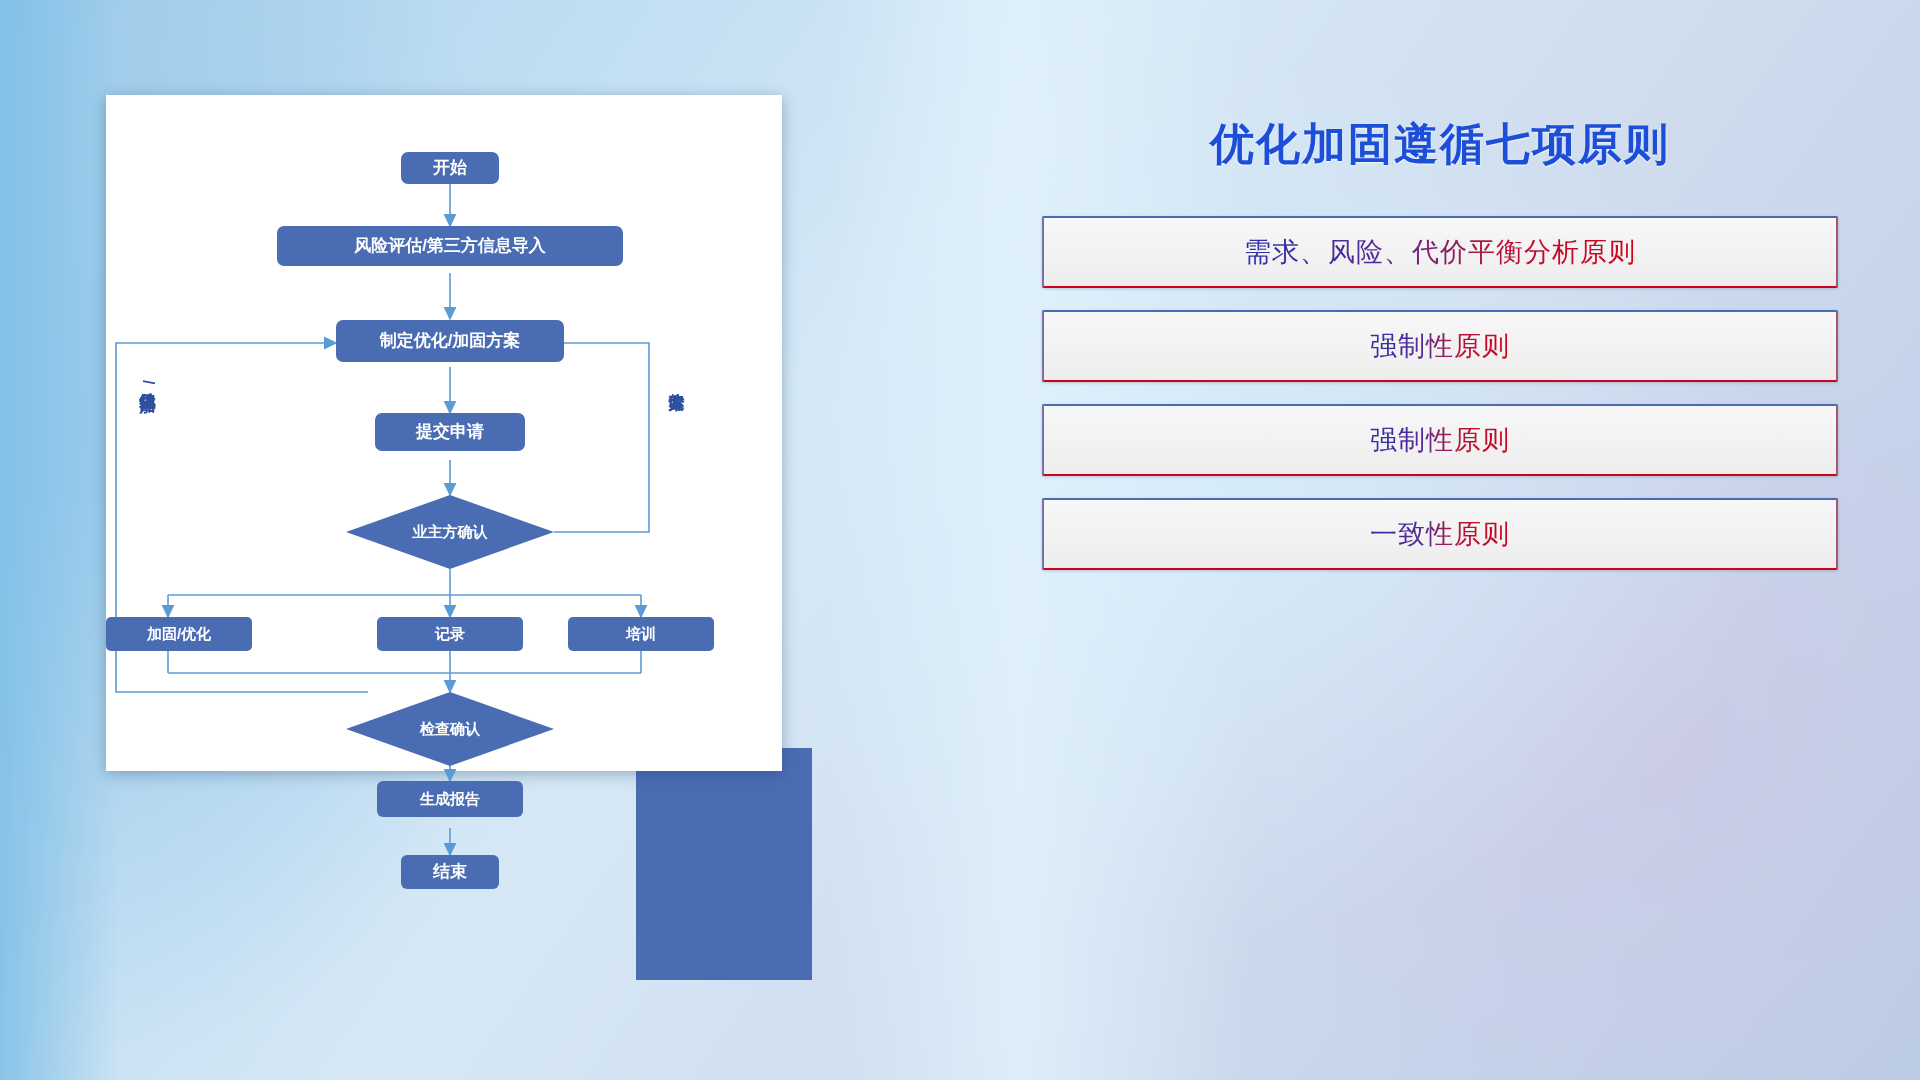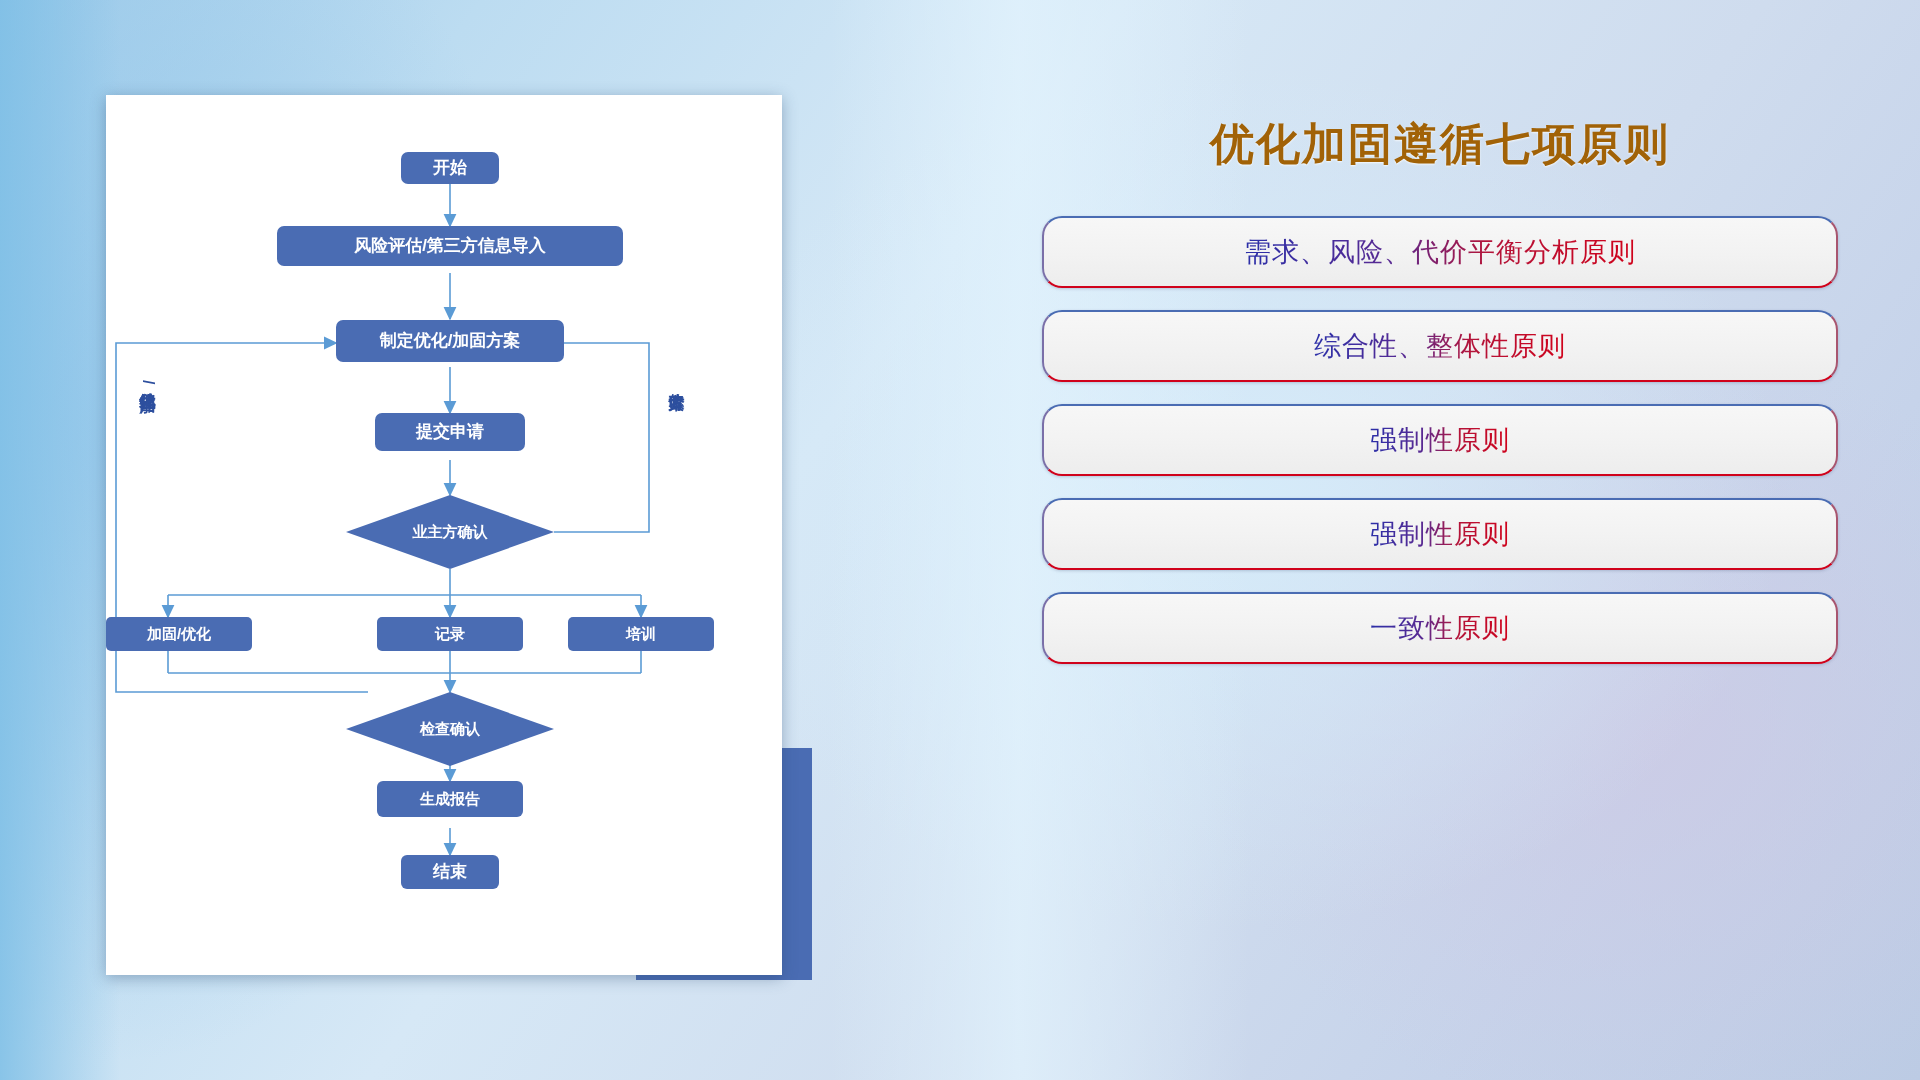--- a/index.html
+++ b/index.html
@@ -19,41 +19,41 @@
         linear-gradient(125deg,#9ecbe9 0%, #bcdcf1 18%, #d6e8f6 42%, #cfdcee 66%, #c6d3ea 82%, #bccbe4 100%);
   }
   #bg-streak{position:absolute;left:0;top:0;width:120px;height:1080px;z-index:1;
       background:linear-gradient(90deg, rgba(126,191,230,.85), rgba(126,191,230,0));}
   #bg-streak2{position:absolute;left:830px;top:0;width:420px;height:1080px;z-index:1;
       background:linear-gradient(90deg, rgba(226,243,253,0), rgba(226,243,253,.75) 45%, rgba(226,243,253,0));}
 
   
   #accent-rect{position:absolute;left:636px;top:748px;width:176px;height:232px;
       background:#4a6cb3;z-index:2;}
-  #chart-card{position:absolute;left:106px;top:95px;width:676px;height:880px;
+  #chart-card{position:absolute;left:106px;top:95px;width:676px;height:676px;
       background:#ffffff;z-index:3;box-shadow:0 3px 14px rgba(40,70,110,.38);}
   #chart-svg{position:absolute;left:0;top:0;width:676px;height:880px;}
 
   .node-text{font-size:17px;font-weight:bold;fill:#ffffff;
       font-family:"Liberation Sans","DejaVu Sans",sans-serif;
       text-anchor:middle;dominant-baseline:middle;}
   .node-text.small{font-size:15px;}
   .edge-label{font-size:16px;font-weight:bold;fill:#2d4f9e;
       font-family:"Liberation Sans","DejaVu Sans",sans-serif;}
 
   
   #panel{position:absolute;left:1020px;top:95px;width:840px;height:900px;z-index:4;}
   #panel-title{
-      font-size:44px;font-weight:bold;color:#a16207;letter-spacing:2px;
+      font-size:44px;font-weight:bold;color:#1d4ed8;letter-spacing:2px;
       text-align:center;margin:20px 0 0 0;
       text-shadow:0 1px 2px rgba(255,255,255,.8);
   }
   #cards{margin-top:42px;display:flex;flex-direction:column;gap:22px;}
   .p-card{
-      position:relative;height:68px;border-radius:20px;
+      position:relative;height:68px;border-radius:2px;
       background:linear-gradient(180deg,#f7f7f7 0%,#f2f2f2 55%,#ededed 100%);
       border-top:2px solid #4a6cb3;
       border-left:2px solid #7a6fa8;
       border-right:2px solid #a8556f;
       border-bottom:2px solid #d0021b;
       box-shadow:0 1px 3px rgba(60,80,120,.25);
       display:flex;align-items:center;justify-content:center;
       margin-left:22px;margin-right:22px;
   }
   .p-card .p-label{
@@ -173,23 +173,20 @@
 </div>
 
 <div id="panel">
   <div id="panel-title">优化加固遵循七项原则</div>
 
   <div id="cards">
     <div class="p-card">
       <span class="p-label">需求、风险、代价平衡分析原则</span>
     </div>
     <div class="p-card">
-      <span class="p-label">综合性、整体性原则</span>
-    </div>
-    <div class="p-card">
       <span class="p-label">强制性原则</span>
     </div>
     <div class="p-card">
       <span class="p-label">强制性原则</span>
     </div>
     <div class="p-card">
       <span class="p-label">一致性原则</span>
     </div>
   </div>
 </div>

